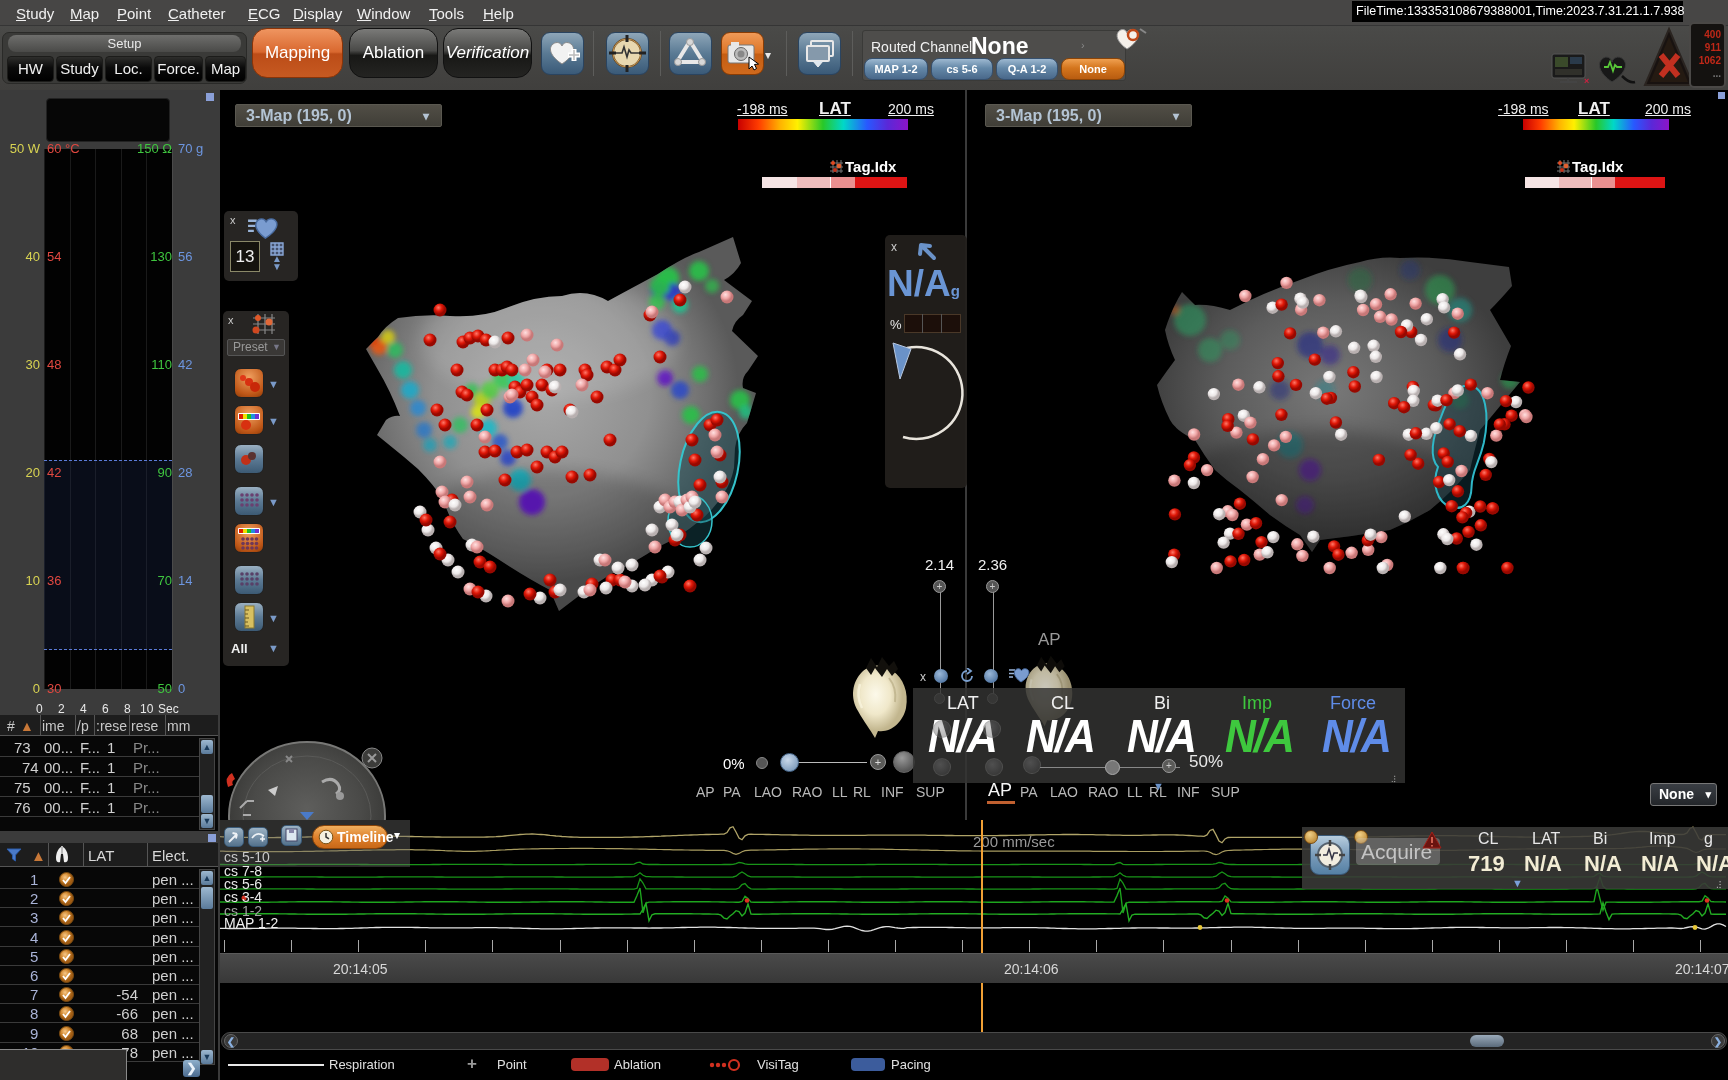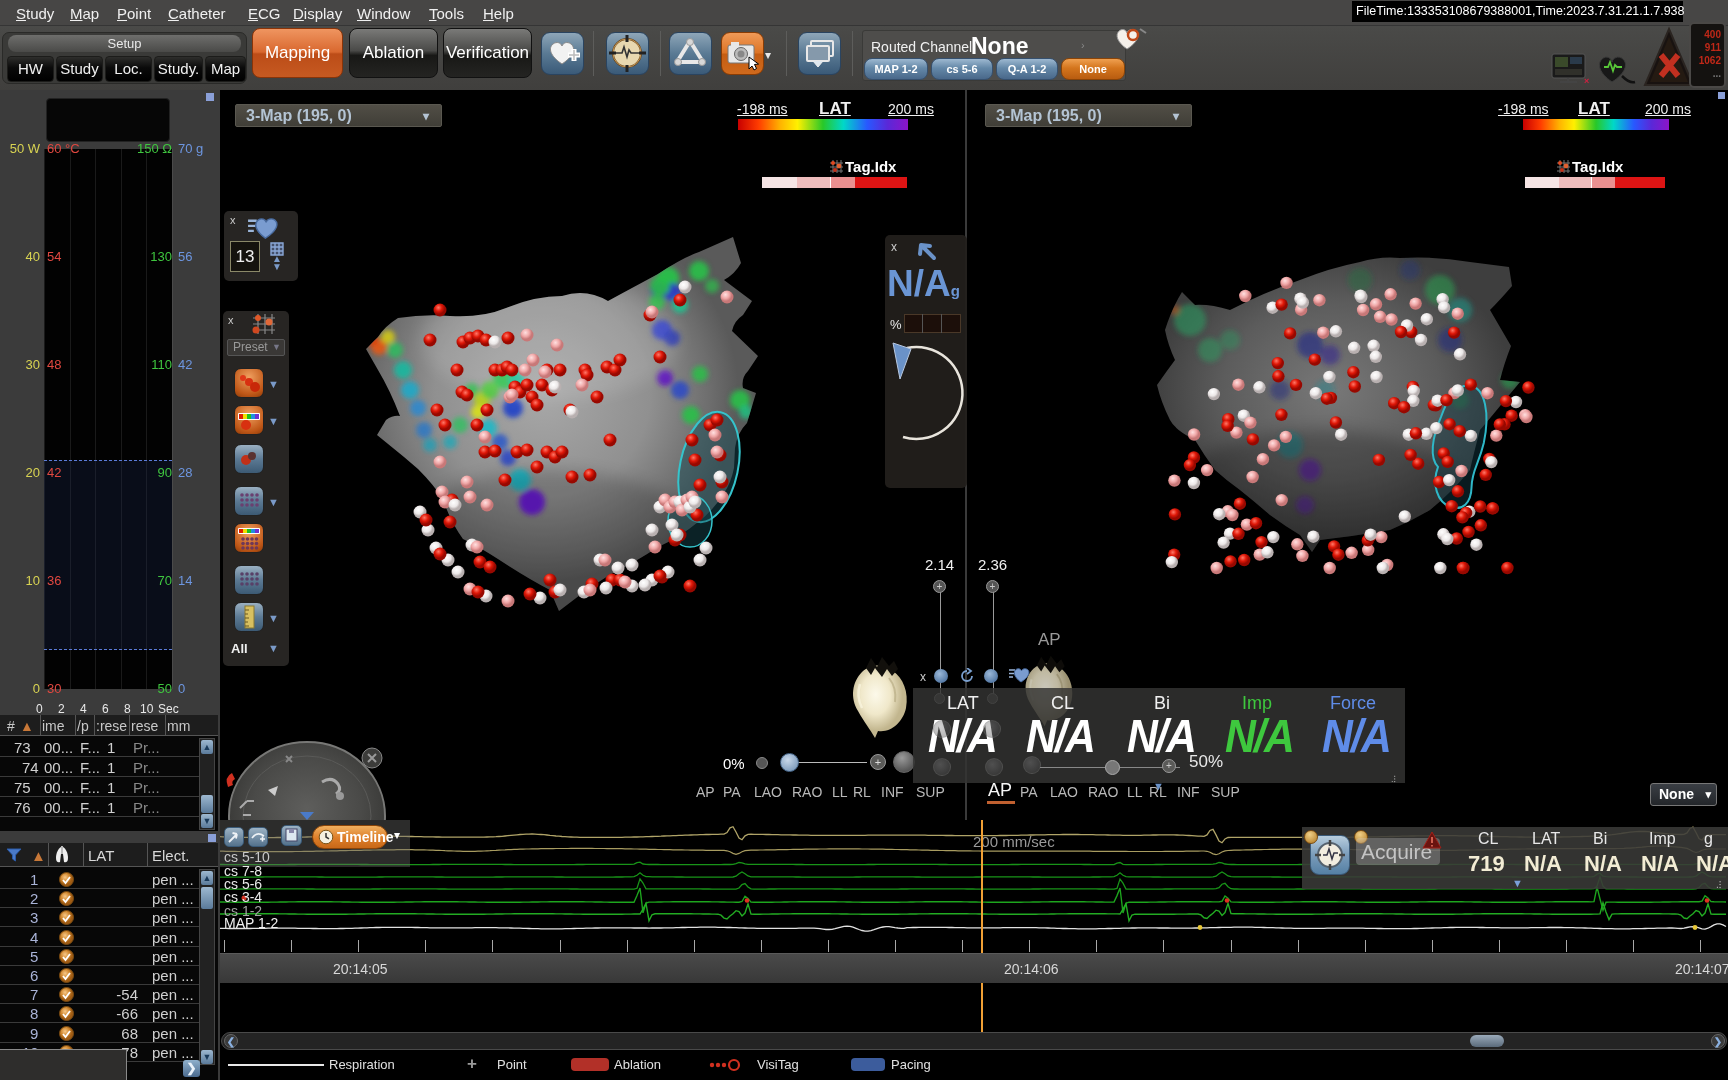--- a/index.html
+++ b/index.html
@@ -5,21 +5,21 @@
 #root{position:absolute;top:0;left:0;width:1728px;height:1056px;background:#000;}
 .abs{position:absolute;}
 
 #menubar{left:0;top:0;width:1728px;height:26px;background:#474645;border-bottom:1px solid #353535;color:#f0f0f0;font-size:15px;}
 #menubar span{position:absolute;top:5px;}
 #menubar u{text-decoration:underline;}
 #toolbar{left:0;top:26px;width:1728px;height:64px;background:linear-gradient(#4a4a48,#403f3d);}
 #setupbox{left:2px;top:6px;width:245px;height:52px;background:#3a3a38;border:1px solid #2a2a28;border-radius:7px;}
 #setuphdr{left:5px;top:2px;width:233px;height:17px;background:linear-gradient(#6e6e6c,#4a4a48);border-radius:8px;color:#e8e8e8;font-size:13px;text-align:center;line-height:17px;}
 .sbtn{position:absolute;top:23px;height:26px;background:linear-gradient(#2e2e2c,#0a0a0a 45%,#000);border:1px solid #1c1c1a;border-radius:4px;color:#f0f0f0;font-size:15px;text-align:center;line-height:24px;}
-.tab{position:absolute;top:2px;height:50px;border-radius:8px;color:#fff;font-size:17px;text-align:center;line-height:48px;}
+.tab{position:absolute;top:2px;height:50px;border-radius:15px;color:#fff;font-size:17px;text-align:center;line-height:48px;}
 .tabdark{background:linear-gradient(#7a7a78,#4a4a48 45%,#181816 55%,#242422);border:1px solid #111;}
 .taborange{background:linear-gradient(#ef9560,#d9682f 48%,#bc4c17 52%,#c65a22);border:1px solid #8a3408;}
 .icobtn{position:absolute;top:6px;width:43px;height:43px;border-radius:9px;}
 .icoblue{background:linear-gradient(#8ea6b8,#5a7a94 50%,#3a5a78);border:1px solid #2a4460;}
 .sep{position:absolute;top:5px;width:1px;height:45px;background:#5d5d5b;}
 
 #routed{left:862px;top:4px;width:264px;height:51px;background:#4e4d4b;border:1px solid #3a3a38;border-radius:3px;}
 .rbtn{position:absolute;top:27px;height:22px;border-radius:8px;font-size:11px;font-weight:bold;color:#fff;text-align:center;line-height:21px;}
 .rblue{background:linear-gradient(#9db8d0,#6488a8 45%,#49688a);border:1px solid #36506e;}
 .rorange{background:linear-gradient(#efa050,#d4751d 45%,#b85c10);border:1px solid #8a4408;}
@@ -65,26 +65,26 @@
       <span style="left:429px"><u>T</u>ools</span>
       <span style="left:483px"><u>H</u>elp</span>
       <div class="abs" style="left:1352px;top:1px;width:331px;height:21px;background:#000;color:#fff;font-size:12.5px;line-height:21px;padding-left:4px;">FileTime:133353108679388001,Time:2023.7.31.21.1.7.938</div>
     </div>
     <div id="toolbar" class="abs">
       <div id="setupbox" class="abs">
         <div id="setuphdr" class="abs">Setup</div>
         <div class="sbtn" style="left:4px;width:47px;">HW</div>
         <div class="sbtn" style="left:53px;width:47px;">Study</div>
         <div class="sbtn" style="left:102px;width:47px;">Loc.</div>
-        <div class="sbtn" style="left:151px;width:49px;">Study.</div>
+        <div class="sbtn" style="left:151px;width:49px;">Force.</div>
         <div class="sbtn" style="left:202px;width:41px;">Map</div>
       </div>
       <div class="tab taborange" style="left:252px;width:91px;">Mapping</div>
       <div class="tab tabdark" style="left:349px;width:89px;">Ablation</div>
-      <div class="tab tabdark" style="left:443px;width:89px;">Verification</div>
+      <div class="tab tabdark" style="left:443px;width:89px;font-style:italic;">Verification</div>
       <div class="icobtn icoblue abs" style="left:541px;"><svg width="41" height="41" viewBox="0 0 41 41">
           <path d="M20 31 C8 23 6 15 11 11 C15 8 19 10 20 13 C21 10 25 8 29 11 C34 15 32 23 20 31Z" fill="#f2f2f2" stroke="#888" stroke-width="1"></path>
           <path d="M26 22 h12 M32 16 v12" stroke="#fff" stroke-width="5"></path>
           <path d="M27 22 h10 M32 17 v10" stroke="#bbb" stroke-width="1.5"></path>
         </svg></div>
       <div class="icobtn icoblue abs" style="left:606px;"><svg width="41" height="41" viewBox="0 0 41 41">
           <circle cx="20" cy="20" r="14" fill="#e8d8b0" stroke="#6a4a20" stroke-width="2"></circle>
           <circle cx="20" cy="20" r="14" fill="none" stroke="#c89858" stroke-width="1"></circle>
           <path d="M20 2 v7 M20 32 v7 M2 20 h7 M32 20 h7" stroke="#222" stroke-width="3"></path>
           <path d="M9 20 h6 l2 -6 l3 10 l2 -7 l2 3 h8" stroke="#333" stroke-width="1.6" fill="none"></path>

